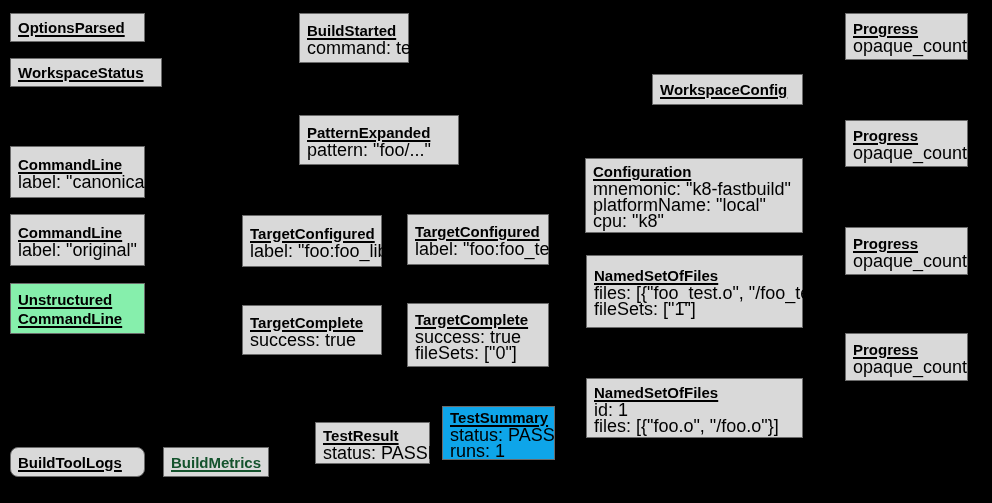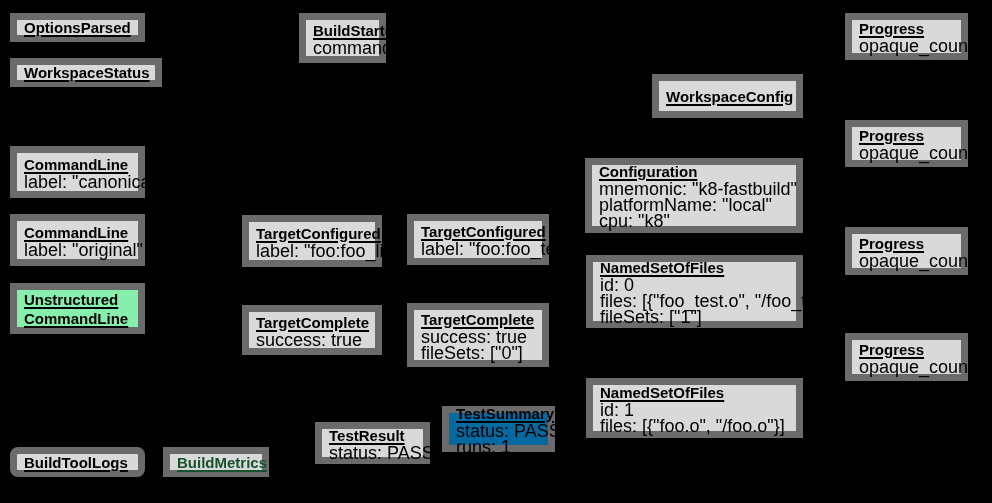--- a/index.html
+++ b/index.html
@@ -14,21 +14,21 @@
   }
   .canvas {
     position: relative;
     width: 992px;
     height: 503px;
     background: #000000;
   }
   .node {
     position: absolute;
     box-sizing: border-box;
-    border: 7px solid #0f766e;
+    border: 1px solid #0f766e;
     background: #d9d9d9;
     color: #000000;
     display: flex;
     flex-direction: column;
     justify-content: center;
     padding: 3px 7px;
     font-family: "Liberation Sans", sans-serif;
   }
   .node-title {
     font-size: 15px;
@@ -66,23 +66,27 @@
     <div class="node" style="left: 10px; top: 283px; width: 135px; height: 51px; background: #86efac; border-color: rgb(107, 107, 107); color: rgb(0, 0, 0);">
       <div class="node-title">Unstructured
 CommandLine</div>
     </div>
     <div class="node" style="left: 10px; top: 447px; width: 135px; height: 30px; background: rgb(217, 217, 217); border-color: rgb(107, 107, 107); color: rgb(0, 0, 0); border-radius: 8px;">
       <div class="node-title">BuildToolLogs</div>
     </div>
     <div class="node" style="left: 163px; top: 447px; width: 106px; height: 30px; background: rgb(217, 217, 217); border-color: rgb(107, 107, 107); color: #14532d;">
       <div class="node-title">BuildMetrics</div>
     </div>
-    <div class="node" style="left: 299px; top: 13px; width: 87px; height: 50px; background: rgb(217, 217, 217); border-color: rgb(107, 107, 107); color: rgb(0, 0, 0);">
+    <div class="node" style="left: 299px; top: 13px; width: 110px; height: 50px; background: rgb(217, 217, 217); border-color: rgb(107, 107, 107); color: rgb(0, 0, 0);">
       <div class="node-title">BuildStarted</div>
       <div class="node-field">command: test</div>
+    </div>
+    <div class="node" style="left: 299px; top: 115px; width: 160px; height: 50px; background: rgb(217, 217, 217); border-color: rgb(107, 107, 107); color: rgb(0, 0, 0);">
+      <div class="node-title">PatternExpanded</div>
+      <div class="node-field">pattern: "foo/..."</div>
     </div>
     <div class="node" style="left: 242px; top: 215px; width: 140px; height: 52px; background: rgb(217, 217, 217); border-color: rgb(107, 107, 107); color: rgb(0, 0, 0);">
       <div class="node-title">TargetConfigured</div>
       <div class="node-field">label: "foo:foo_lib"</div>
     </div>
     <div class="node" style="left: 242px; top: 305px; width: 140px; height: 50px; background: rgb(217, 217, 217); border-color: rgb(107, 107, 107); color: rgb(0, 0, 0);">
       <div class="node-title">TargetComplete</div>
       <div class="node-field">success: true</div>
     </div>
     <div class="node" style="left: 315px; top: 422px; width: 115px; height: 42px; background: rgb(217, 217, 217); border-color: rgb(107, 107, 107); color: rgb(0, 0, 0);">
@@ -91,37 +95,36 @@
     </div>
     <div class="node" style="left: 407px; top: 214px; width: 142px; height: 51px; background: rgb(217, 217, 217); border-color: rgb(107, 107, 107); color: rgb(0, 0, 0);">
       <div class="node-title">TargetConfigured</div>
       <div class="node-field">label: "foo:foo_test"</div>
     </div>
     <div class="node" style="left: 407px; top: 303px; width: 142px; height: 64px; background: rgb(217, 217, 217); border-color: rgb(107, 107, 107); color: rgb(0, 0, 0);">
       <div class="node-title">TargetComplete</div>
       <div class="node-field">success: true</div>
       <div class="node-field">fileSets: ["0"]</div>
     </div>
-    <div class="node" style="left: 442px; top: 406px; width: 113px; height: 46px; background: #0369a1; border-color: rgb(107, 107, 107); color: rgb(0, 0, 0);">
+    <div class="node" style="left: 442px; top: 406px; width: 113px; height: 54px; background: #0ea5e9; border-color: rgb(107, 107, 107); color: rgb(0, 0, 0);">
       <div class="node-title">TestSummary</div>
       <div class="node-field">status: PASSED</div>
       <div class="node-field">runs: 1</div>
     </div>
-    <div class="node" style="left: 652px; top: 74px; width: 151px; height: 44px; background: rgb(217, 217, 217); border-color: rgb(107, 107, 107); color: rgb(0, 0, 0);">
+    <div class="node" style="left: 652px; top: 74px; width: 151px; height: 31px; background: rgb(217, 217, 217); border-color: rgb(107, 107, 107); color: rgb(0, 0, 0);">
       <div class="node-title">WorkspaceConfig</div>
     </div>
     <div class="node" style="left: 585px; top: 158px; width: 218px; height: 75px; background: rgb(217, 217, 217); border-color: rgb(107, 107, 107); color: rgb(0, 0, 0);">
       <div class="node-title">Configuration</div>
       <div class="node-field">mnemonic: "k8-fastbuild"</div>
       <div class="node-field">platformName: "local"</div>
       <div class="node-field">cpu: "k8"</div>
     </div>
     <div class="node" style="left: 586px; top: 255px; width: 217px; height: 73px; background: rgb(217, 217, 217); border-color: rgb(107, 107, 107); color: rgb(0, 0, 0);">
       <div class="node-title">NamedSetOfFiles</div>
-      <div class="node-field">id: 0</div>
       <div class="node-field">files: [{"foo_test.o", "/foo_test.o"}]</div>
       <div class="node-field">fileSets: ["1"]</div>
     </div>
     <div class="node" style="left: 586px; top: 378px; width: 217px; height: 60px; background: rgb(217, 217, 217); border-color: rgb(107, 107, 107); color: rgb(0, 0, 0);">
       <div class="node-title">NamedSetOfFiles</div>
       <div class="node-field">id: 1</div>
       <div class="node-field">files: [{"foo.o", "/foo.o"}]</div>
     </div>
     <div class="node" style="left: 845px; top: 13px; width: 123px; height: 47px; background: rgb(217, 217, 217); border-color: rgb(107, 107, 107); color: rgb(0, 0, 0);">
       <div class="node-title">Progress</div>

